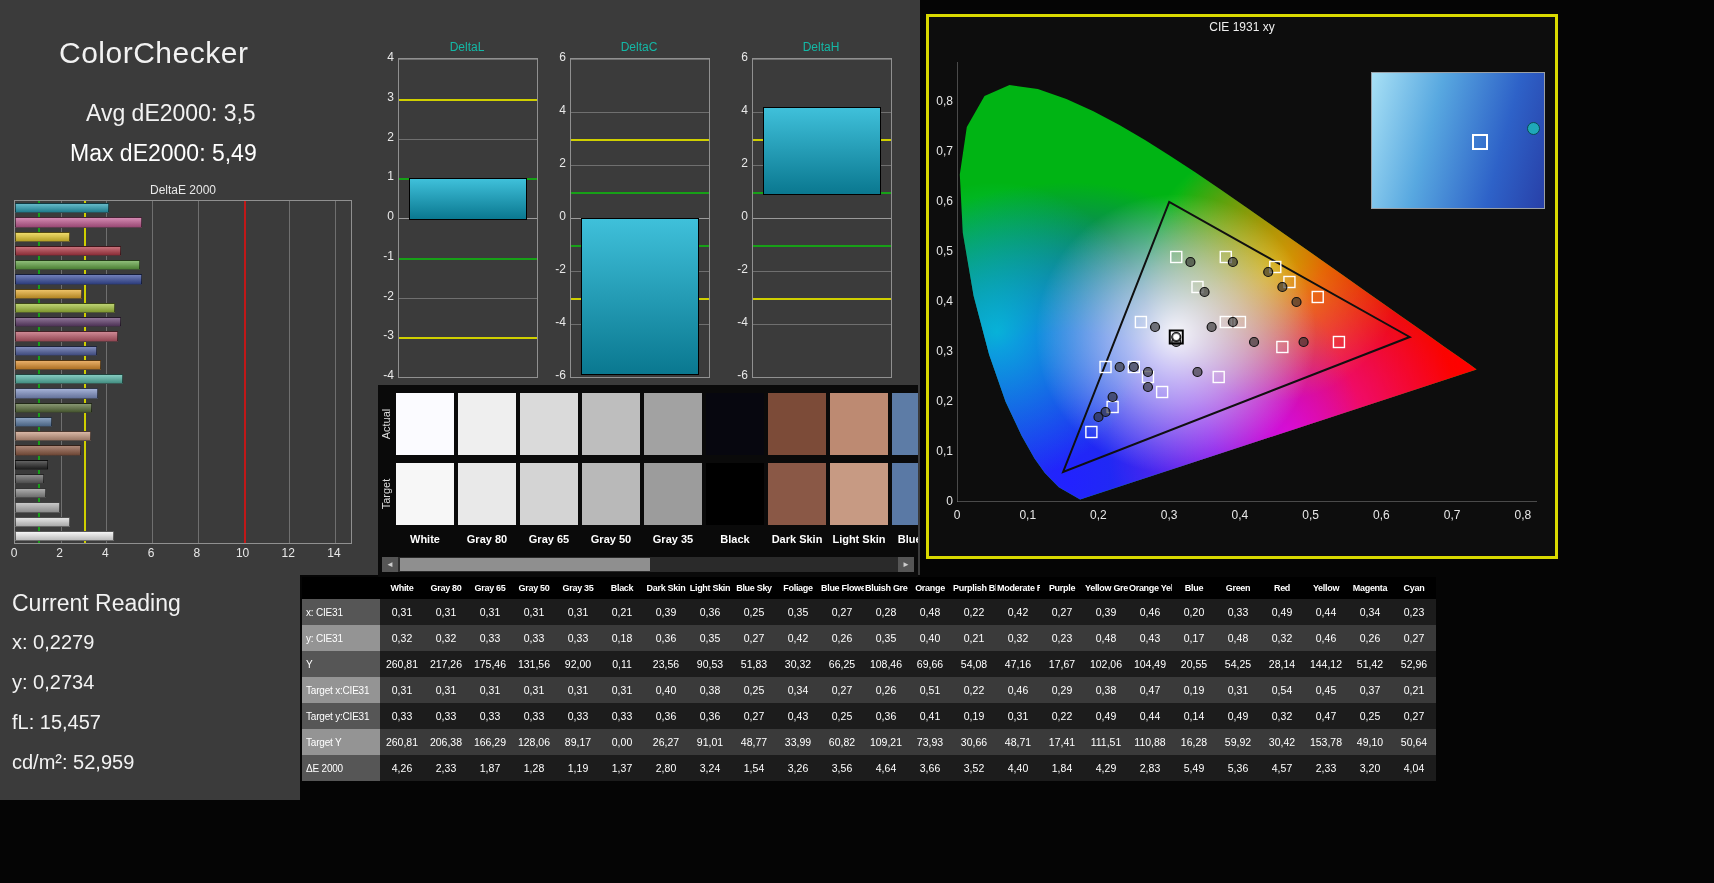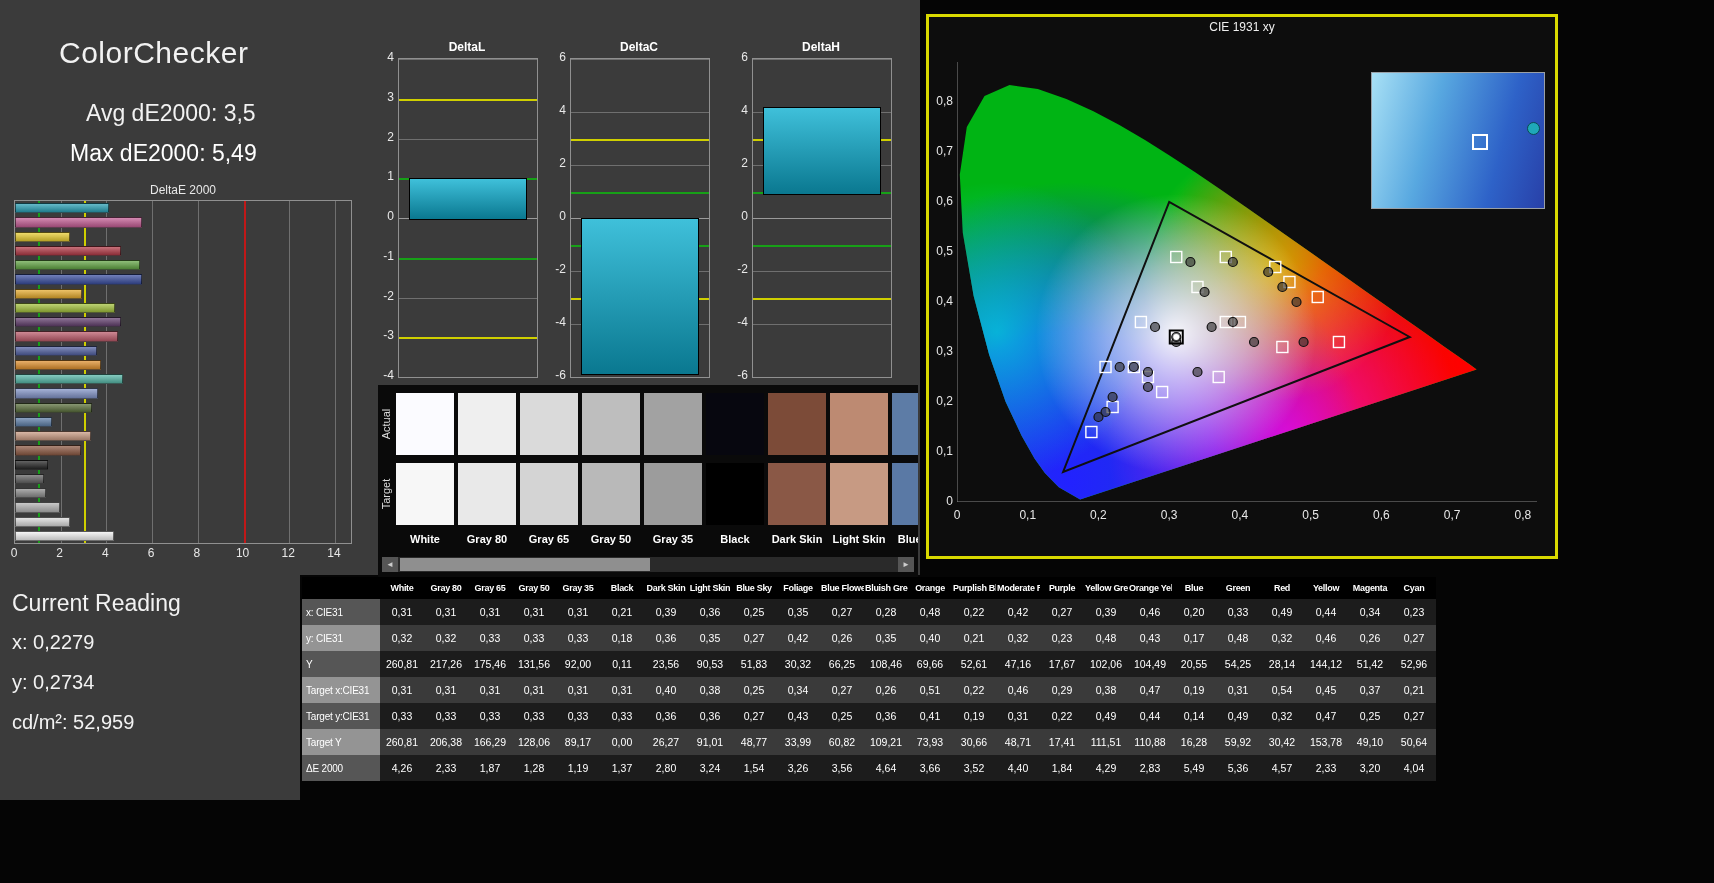--- a/index.html
+++ b/index.html
@@ -24,21 +24,21 @@
   #deltae-title{left:0;top:0;width:338px;text-align:center;font-size:12px;color:#e8e8e8;}
   #deltae-plot{left:0;top:17px;width:336px;height:342px;border:1px solid #909090;overflow:hidden;}
   .vline{position:absolute;top:0;bottom:0;width:1px;}
   .hbar{position:absolute;left:0;border:1px solid rgba(0,0,0,.55);
         background-image:linear-gradient(rgba(255,255,255,.28),rgba(0,0,0,.22));}
   #deltae-xlabels{left:0;top:363px;width:338px;height:16px;}
   .xlab{position:absolute;top:0;transform:translateX(-50%);font-size:12px;color:#e8e8e8;}
 
   
   .vchart{position:absolute;top:40px;width:170px;height:345px;}
-  .vchart .vtitle{position:absolute;left:30px;top:0;width:138px;text-align:center;font-size:12px;color:#ffffff;font-weight:bold;}
+  .vchart .vtitle{position:absolute;left:30px;top:0;width:138px;text-align:center;font-size:12px;color:#14b8a6;}
   .vplot{position:absolute;left:30px;top:18px;width:138px;height:318px;border:1px solid #909090;background:transparent;overflow:hidden;}
   .hline{position:absolute;left:0;right:0;height:1px;}
   .ylab{position:absolute;left:0;width:26px;text-align:right;font-size:12px;color:#e8e8e8;}
   .vbar{position:absolute;left:10px;right:10px;border:1px solid #000;
         background:linear-gradient(#3fc0da,#0a7890);}
 
   
   #current-reading{left:12px;top:590px;width:280px;}
   #cr-title{font-size:23px;color:#f2f2f2;margin-bottom:14px;}
   .cr-line{font-size:20px;color:#f2f2f2;margin-bottom:17px;}
@@ -214,20 +214,21 @@
     <div class="ylab" style="top: 169px;">0</div>
     <div class="ylab" style="top: 222px;">-2</div>
     <div class="ylab" style="top: 275px;">-4</div>
     <div class="ylab" style="top: 328px;">-6</div>
   </div>
 
 <div class="abs" id="current-reading">
   <div id="cr-title">Current Reading</div>
   <div class="cr-line">x: 0,2279</div>
   <div class="cr-line">y: 0,2734</div>
+  <div class="cr-line">fL: 15,457</div>
   <div class="cr-line">cd/m²: 52,959</div>
 </div>
 
 <div class="abs" id="patch-strip">
   <div class="rowlab" id="rowlab-actual" style="left:-22px;top:32px;">Actual</div>
   <div class="rowlab" id="rowlab-target" style="left:-22px;top:102px;">Target</div>
   <div id="patch-swatches">
       <div class="swatch" style="left: 18px; top: 8px; background: rgb(251, 251, 255);"></div>
       <div class="swatch" style="left: 18px; top: 78px; background: rgb(247, 247, 247);"></div>
       <div class="patch-name" style="left: 18px;">White</div>
@@ -504,21 +505,21 @@
           <td>131,56</td>
           <td>92,00</td>
           <td>0,11</td>
           <td>23,56</td>
           <td>90,53</td>
           <td>51,83</td>
           <td>30,32</td>
           <td>66,25</td>
           <td>108,46</td>
           <td>69,66</td>
-          <td>52,61</td>
+          <td>54,08</td>
           <td>47,16</td>
           <td>17,67</td>
           <td>102,06</td>
           <td>104,49</td>
           <td>20,55</td>
           <td>54,25</td>
           <td>28,14</td>
           <td>144,12</td>
           <td>51,42</td>
           <td>52,96</td>

